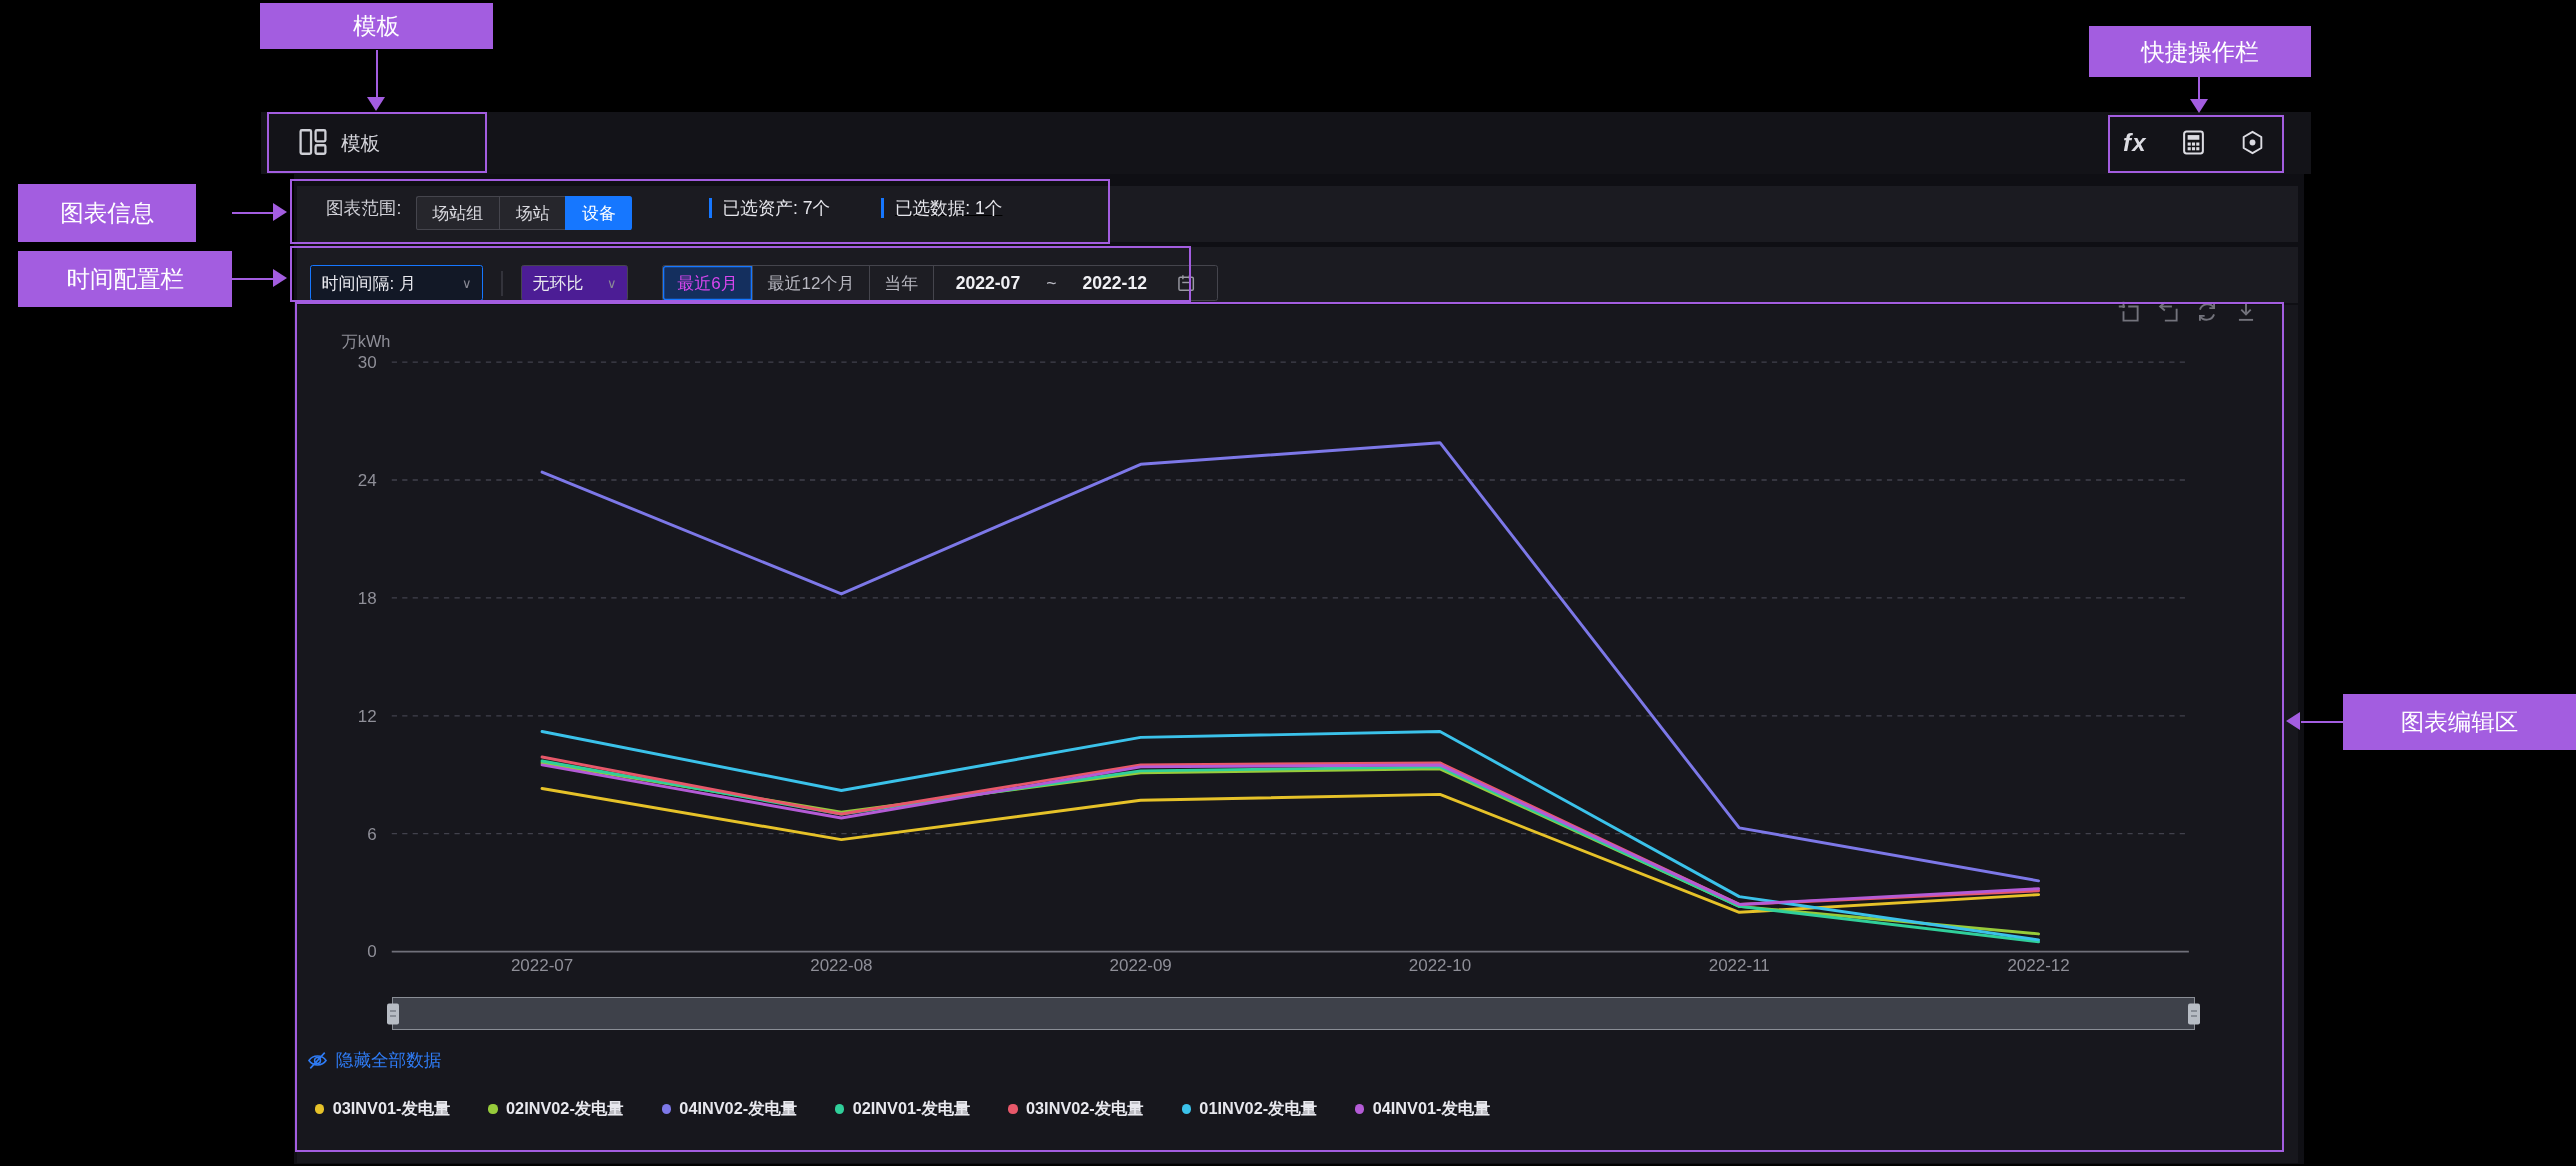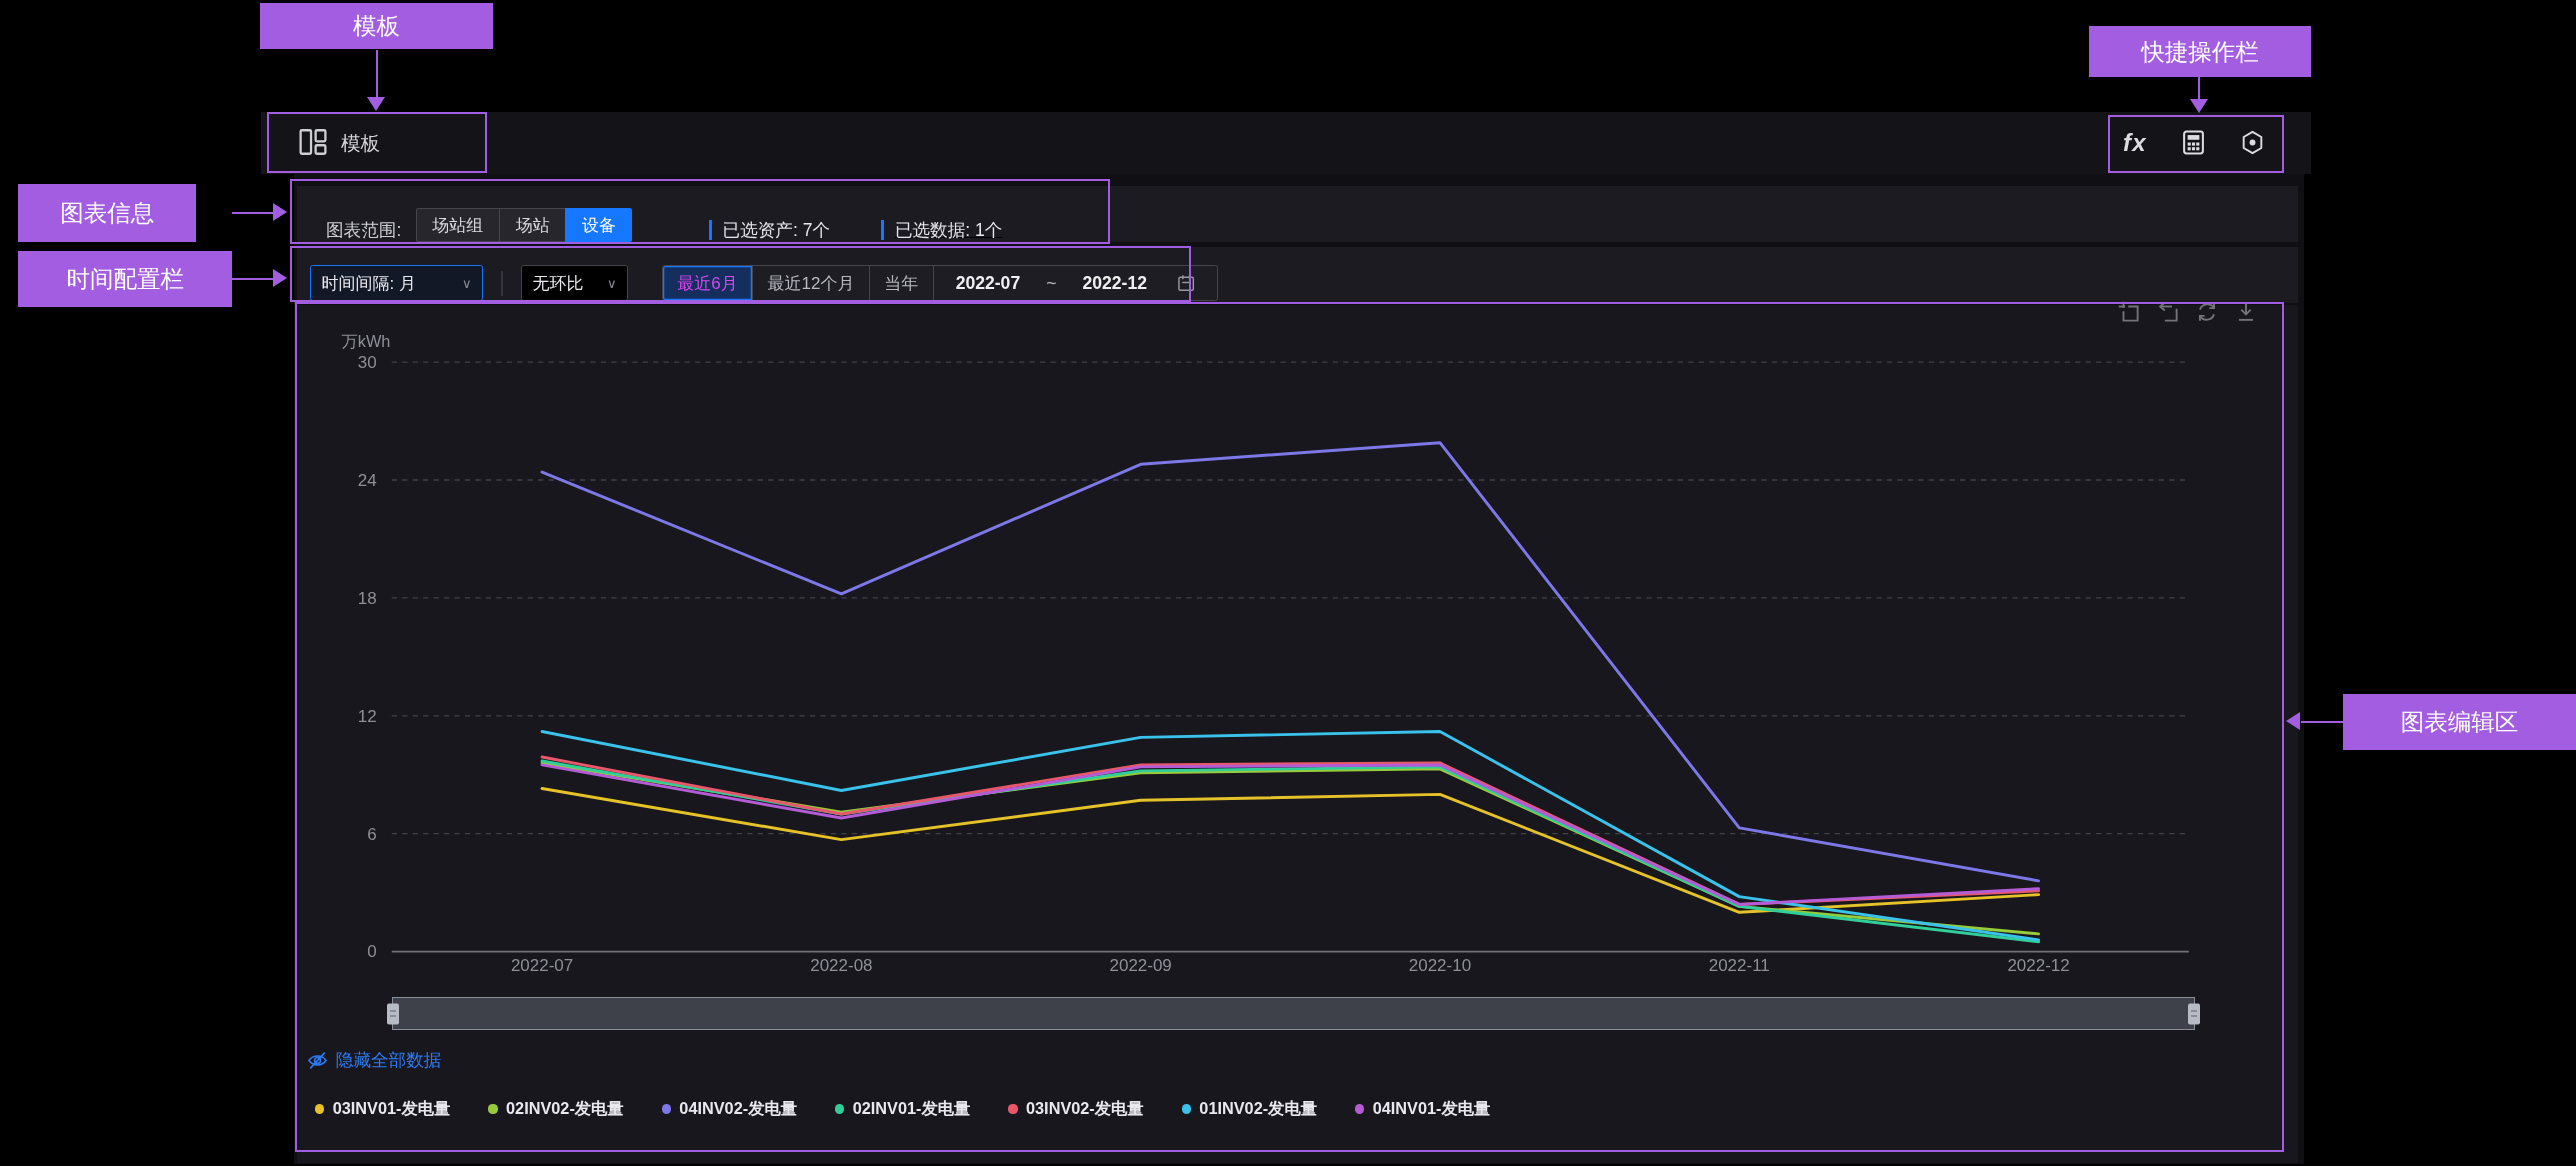--- a/index.html
+++ b/index.html
@@ -12,37 +12,37 @@
   .tb-left{position:absolute;left:37px;top:0;height:62px;display:flex;align-items:center;gap:13px;}
   .tb-title{color:#d6d6dc;font-size:19.6px;}
   .tb-icons{position:absolute;right:46px;top:0;height:62px;display:flex;align-items:center;gap:34px;}
   .fx{color:#dcdce2;font-size:24px;font-weight:bold;font-style:italic;letter-spacing:1.3px;}
   .panel{left:294px;top:174px;width:2010px;height:990px;background:#0f0f14;}
   .row{left:297px;width:2001px;height:56px;background:#1b1b21;}
   .row-info{top:186px;}
   .row-time{top:247px;}
 
   
-  .info-inner{position:absolute;left:29px;top:0;height:56px;display:flex;align-items:flex-end;}
+  .info-inner{position:absolute;left:29px;top:10px;height:56px;display:flex;align-items:flex-start;}
   .scope-label{color:#cfcfd6;font-size:17.6px;margin-right:14.4px;}
   .seg{display:flex;height:34px;}
   .seg-btn{display:flex;align-items:center;justify-content:center;padding:0 15.7px;font-size:17px;
            color:#d8d8de;background:#26262c;border:1.3px solid #45454d;border-right:none;cursor:pointer;}
   .seg-btn:first-child{border-radius:2.6px 0 0 2.6px;font-family:Liberation Mono, monospace;}
   .seg-btn.active{background:#1677ff;border-color:#1677ff;color:#fff;border-radius:0 2.6px 2.6px 0;}
   .sel-stat{display:flex;align-items:center;gap:10.5px;}
   .blue-bar{width:3.3px;height:19.6px;background:#1677ff;}
   .stat-text{color:#e6e6ec;font-size:17.6px;}
 
   
   .time-inner{position:absolute;left:13px;top:0;height:72px;display:flex;align-items:center;}
   .select{display:flex;align-items:center;justify-content:space-between;height:34px;border-radius:2.6px;
           padding:0 10.5px;font-size:17px;color:#e8e8ee;cursor:pointer;}
   .sel-interval{width:150px;border:1.3px solid #1677ff;background:#121826;margin-right:18.3px;}
-  .sel-compare{width:84px;border:1.3px solid #45454d;background:#000000;margin-right:17px;}
+  .sel-compare{width:84px;border:1.3px solid #45454d;background:#4c1d95;margin-right:17px;}
   .vdiv{width:1.3px;height:25px;background:#33333b;margin-right:18.3px;}
   .chev{color:#8a8a95;font-size:13px;margin-left:9.2px;}
   .rgroup{display:flex;align-items:stretch;height:34px;border:1.3px solid #45454d;border-radius:2.6px;background:#1d1d23;}
   .rbtn{display:flex;align-items:center;padding:0 14.4px;font-size:17px;color:#b9b9c2;border-right:1.3px solid #45454d;cursor:pointer;}
   .rbtn.active{background:#142f5e;color:#d946ef;box-shadow:inset 0 0 0 1.3px #1677ff;border-radius:2.6px 0 0 2.6px;}
   .dateseg{display:flex;align-items:center;gap:26px;padding:0 22px;color:#f0f0f4;font-size:17.6px;font-weight:bold;}
   .tilde{color:#b9b9c2;font-weight:normal;}
 
   
   .card{left:297px;top:305px;width:2001px;height:858px;background:#17171d;}

